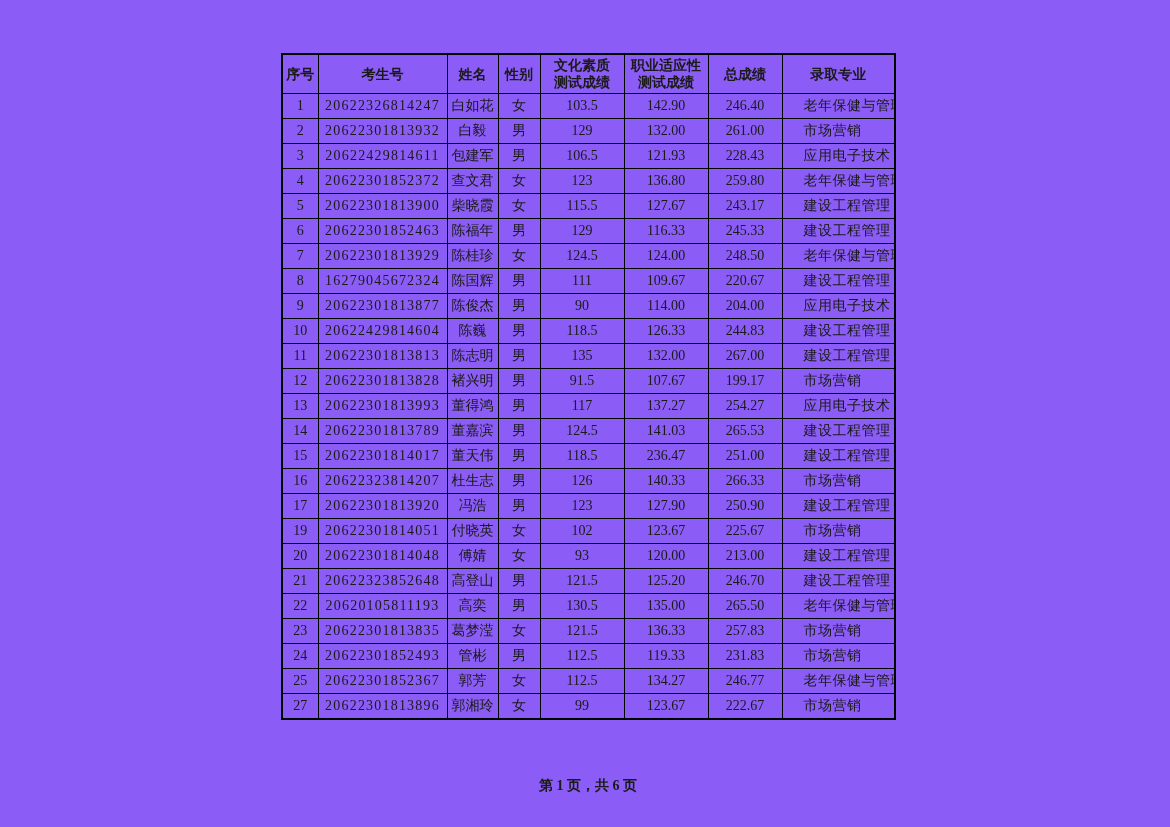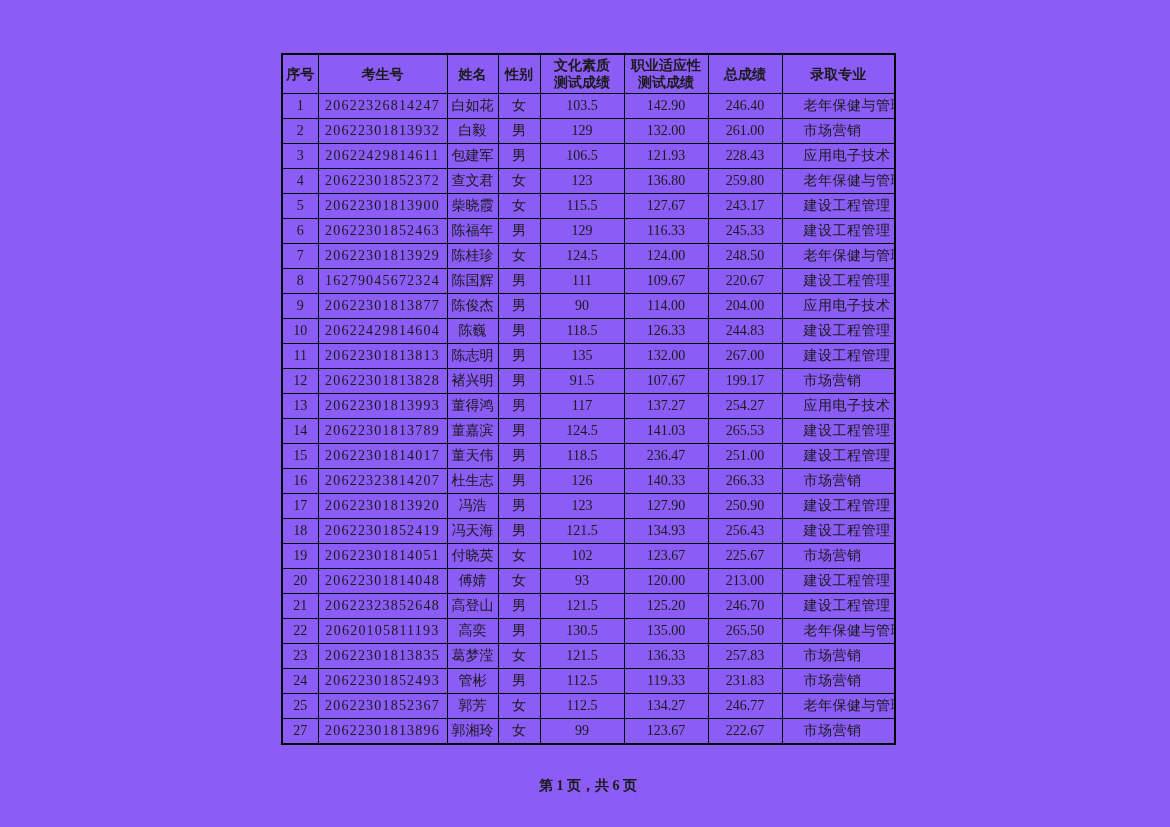--- a/index.html
+++ b/index.html
@@ -270,30 +270,20 @@
             <td data-name="cell-index">17</td>
             <td data-name="cell-candidate_no">20622301813920</td>
             <td data-name="cell-name">冯浩</td>
             <td data-name="cell-gender">男</td>
             <td data-name="cell-culture_score">123</td>
             <td data-name="cell-aptitude_score">127.90</td>
             <td data-name="cell-total_score">250.90</td>
             <td data-name="cell-major">建设工程管理</td>
           </tr>
           <tr data-name="table-row">
-            <td data-name="cell-index">18</td>
-            <td data-name="cell-candidate_no">20622301852419</td>
-            <td data-name="cell-name">冯天海</td>
-            <td data-name="cell-gender">男</td>
-            <td data-name="cell-culture_score">121.5</td>
-            <td data-name="cell-aptitude_score">134.93</td>
-            <td data-name="cell-total_score">256.43</td>
-            <td data-name="cell-major">建设工程管理</td>
-          </tr>
-          <tr data-name="table-row">
             <td data-name="cell-index">19</td>
             <td data-name="cell-candidate_no">20622301814051</td>
             <td data-name="cell-name">付晓英</td>
             <td data-name="cell-gender">女</td>
             <td data-name="cell-culture_score">102</td>
             <td data-name="cell-aptitude_score">123.67</td>
             <td data-name="cell-total_score">225.67</td>
             <td data-name="cell-major">市场营销</td>
           </tr>
           <tr data-name="table-row">

